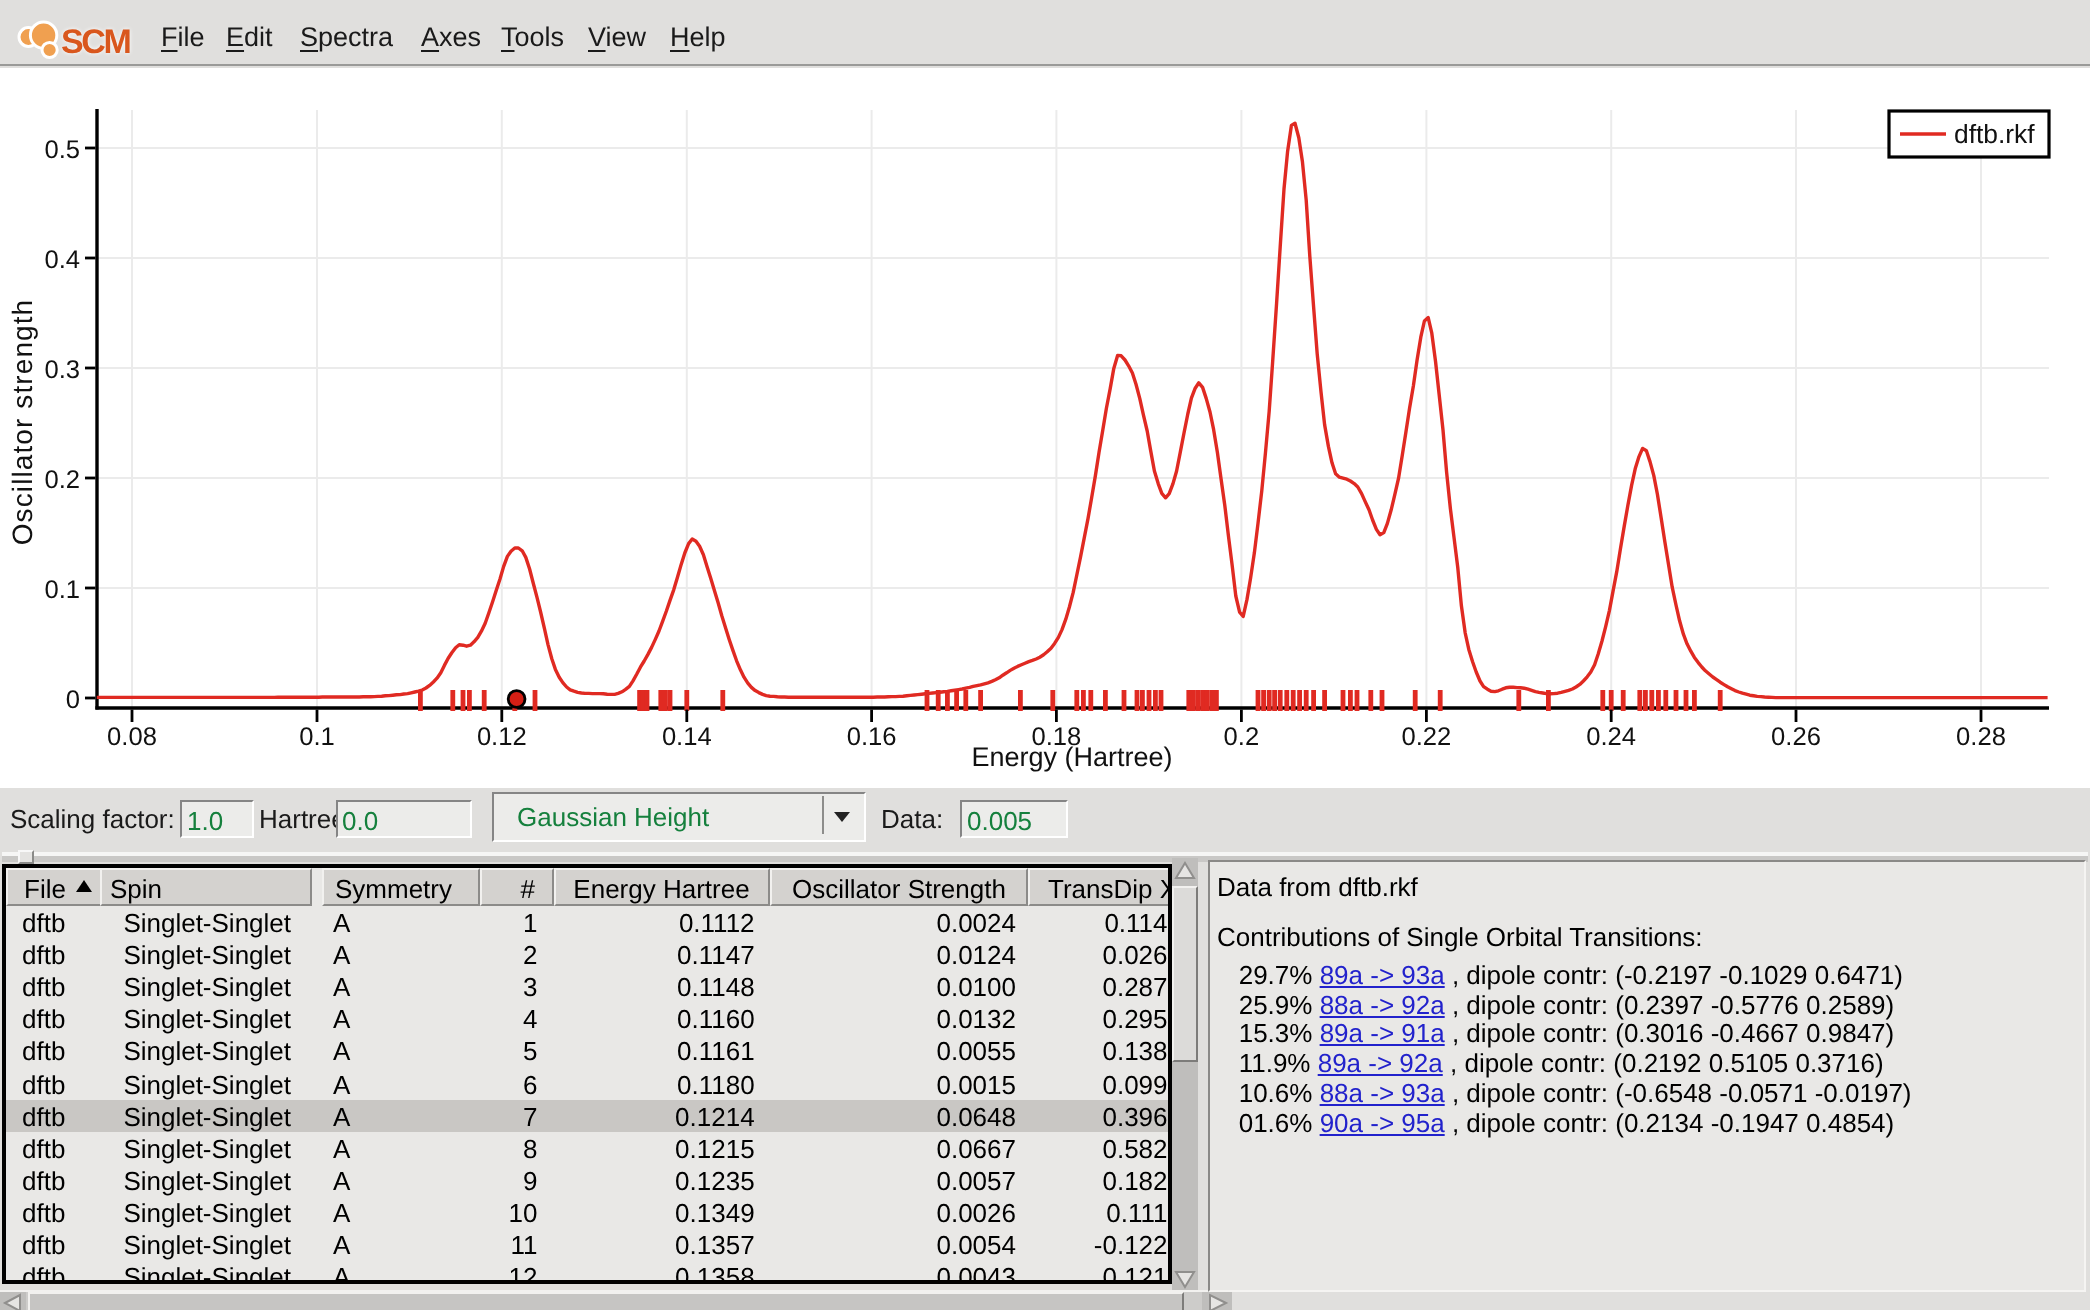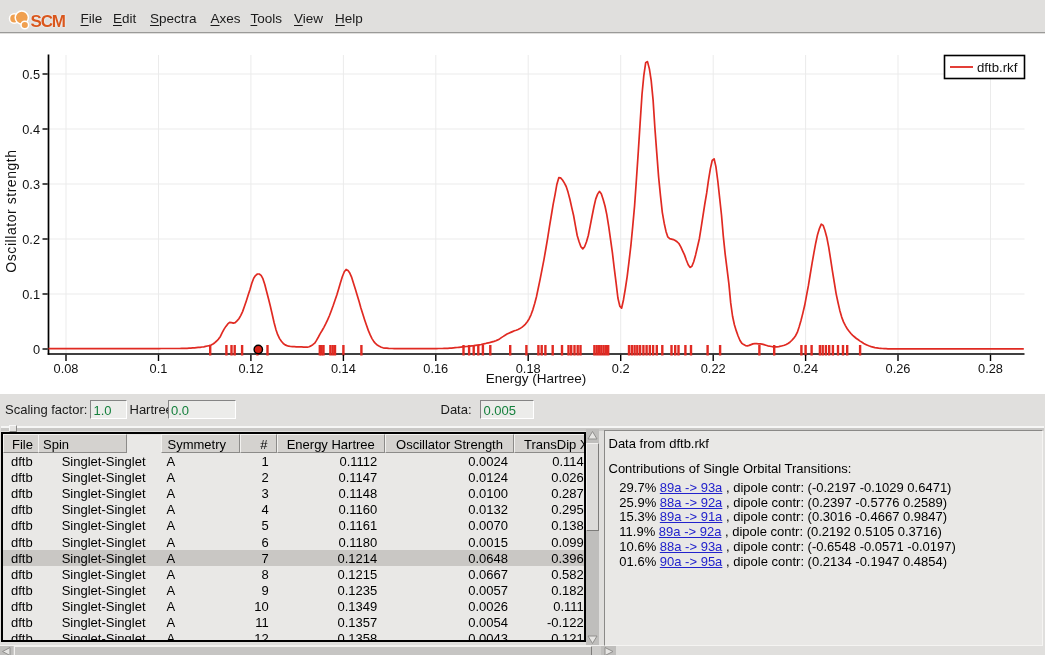--- a/index.html
+++ b/index.html
@@ -189,35 +189,40 @@
       <circle cx="258.3" cy="315.5" r="4.2" fill="#d51f15" stroke="#000" stroke-width="1.4"></circle>
       <rect x="944.5" y="21.5" width="80" height="23" fill="#fff" stroke="#000" stroke-width="1.6"></rect>
       <line x1="950" y1="33" x2="973" y2="33" stroke="#e02a22" stroke-width="1.8"></line>
       <text x="977" y="37.5" font-family="Liberation Sans, sans-serif" font-size="13.2" fill="#111">dftb.rkf</text>
     </svg></div>
 <div id="toolbar">
   <div class="tlabel" style="left:5px">Scaling factor:</div>
   <div class="tentry" style="left:90px; width:36.5px">1.0</div>
   <div class="tlabel" style="left:129.5px">Hartree:</div>
   <div class="tentry" style="left:167.5px; width:68px">0.0</div>
+  <div class="tentry" style="left:245.5px; width:187px; top:1.8px; height:24.9px">
+    <span style="position:absolute; left:12px; top:4.5px">Gaussian Height</span>
+    <div style="position:absolute; left:164.5px; top:1.5px; width:1px; height:19px; background:#8d8d8b"></div>
+    <div style="position:absolute; left:170px; top:9px; width:0; height:0; border-left:4.5px solid transparent; border-right:4.5px solid transparent; border-top:5.5px solid #222"></div>
+  </div>
   <div class="tlabel" style="left:440.5px">Data:</div>
   <div class="tentry" style="left:480px; width:54px">0.005</div>
 </div>
 <div id="sash">
     <div class="line"></div>
     <div class="grip"></div>
   </div>
 <div id="bottom">
   <div id="tableframe">
     <div id="thead">
         <div class="hcell" style="left:0px;width:51.5px">
           <span style="position:absolute;left:8px;top:2px">File</span>
           <span style="position:absolute;left:33.5px;top:5px;width:0;height:0;border-left:4.8px solid transparent;border-right:4.8px solid transparent;border-bottom:6px solid #000"></span>
         </div>
-        <div class="hcell" style="left:35px;width:89px">
+        <div class="hcell" style="left:47px;width:106px">
           <span style="position:absolute;left:4px;top:2px">Spin</span>
         </div>
         <div class="hcell" style="left:157.5px;width:79px">
           <span style="position:absolute;left:6px;top:2px">Symmetry</span>
         </div>
         <div class="hcell" style="left:236.5px;width:37px">
           <span style="position:absolute;right:8px;top:2px">#</span>
         </div>
         <div class="hcell" style="left:273.5px;width:108.5px">
           <span style="position:absolute;left:0;right:0;top:2px;text-align:center">Energy Hartree</span>
@@ -264,21 +269,21 @@
         <div style="left:273.5px;width:100.8px" class="num">0.1160</div>
         <div style="left:382px;width:123px" class="num">0.0132</div>
         <div style="left:511px;width:77px" class="num">0.2953</div>
       </div>
       <div class="trow" style="top:83.9px">
         <div style="left:8px">dftb</div>
         <div style="left:58.7px">Singlet-Singlet</div>
         <div style="left:163.5px">A</div>
         <div style="left:236.5px;width:29.2px" class="num">5</div>
         <div style="left:273.5px;width:100.8px" class="num">0.1161</div>
-        <div style="left:382px;width:123px" class="num">0.0070</div>
+        <div style="left:382px;width:123px" class="num">0.0055</div>
         <div style="left:511px;width:77px" class="num">0.1383</div>
       </div>
       <div class="trow" style="top:100.0px">
         <div style="left:8px">dftb</div>
         <div style="left:58.7px">Singlet-Singlet</div>
         <div style="left:163.5px">A</div>
         <div style="left:236.5px;width:29.2px" class="num">6</div>
         <div style="left:273.5px;width:100.8px" class="num">0.1180</div>
         <div style="left:382px;width:123px" class="num">0.0015</div>
         <div style="left:511px;width:77px" class="num">0.0995</div>

